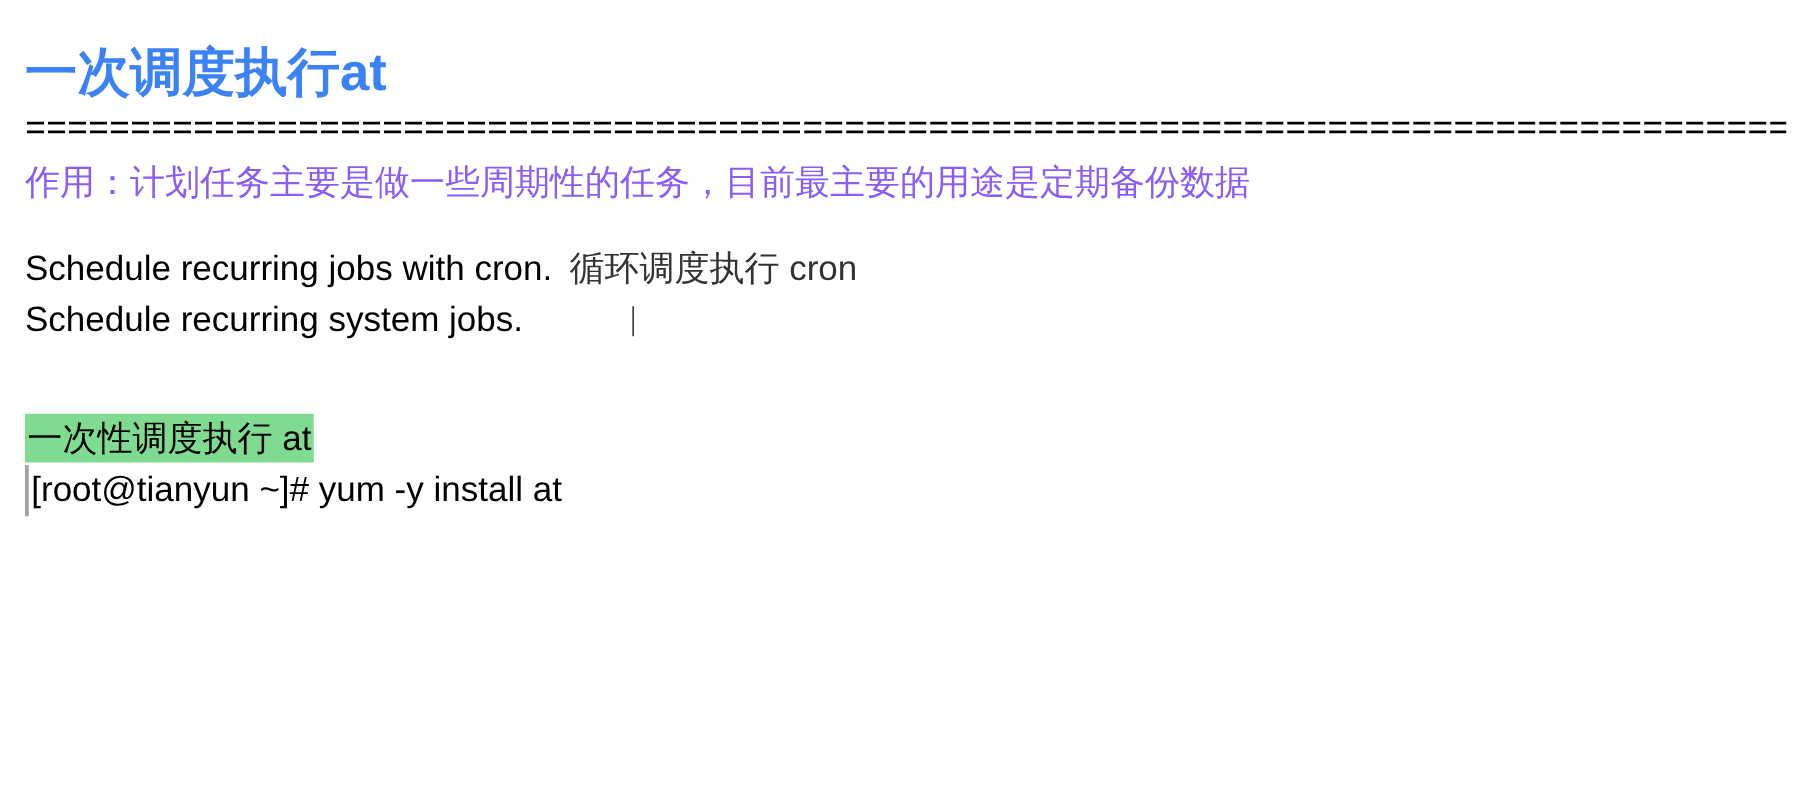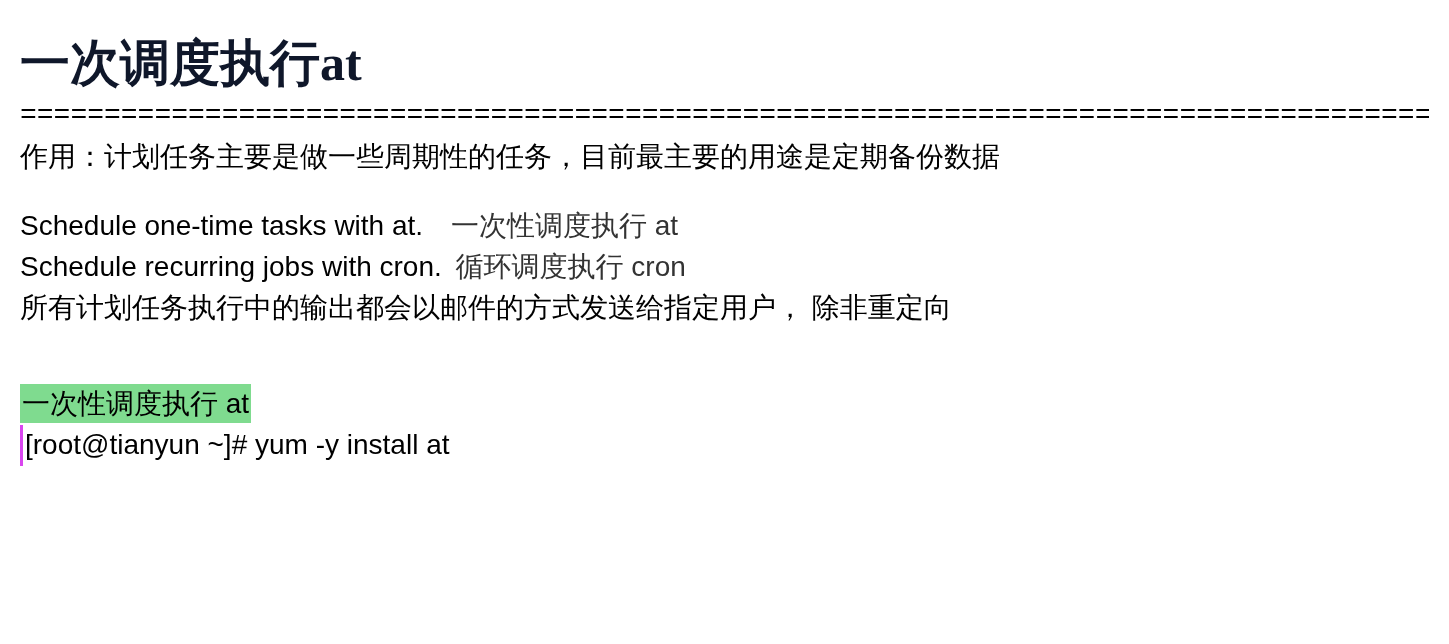--- a/index.html
+++ b/index.html
@@ -4,42 +4,41 @@
   <style>
     body {
       margin: 0;
       padding: 20px;
       font-family: "Microsoft YaHei", "SimSun", Arial, sans-serif;
       background: #ffffff;
       width: 1449px;
       box-sizing: border-box;
     }
     .title {
-      font-size: 50px;
-      color: #0f172a;
+      font-size: 42px;
+      color: #3b82f6;
       font-weight: bold;
       margin: 10px 0 5px 0;
-      font-family: Liberation Serif, serif;
     }
     .title-en {
       font-weight: bold;
     }
     .divider {
       font-size: 28px;
       color: #000;
       font-family: "Courier New", monospace;
       letter-spacing: 0px;
       white-space: nowrap;
       overflow: hidden;
       line-height: 1;
       margin: 2px 0 8px 0;
     }
     .purpose {
       font-size: 28px;
-      color: #000000;
+      color: #8b5cf6;
       margin: 8px 0 30px 0;
     }
     .schedule-block {
       margin: 10px 0 30px 0;
     }
     .schedule-line {
       font-size: 28px;
       color: #000;
       line-height: 1.45;
       margin: 0;
@@ -58,21 +57,21 @@
       font-size: 28px;
       display: inline-block;
       background: #7fdb8f;
       color: #000;
       padding: 0 2px;
       margin-top: 25px;
       line-height: 1.4;
     }
     .cmd-block {
       margin-top: 2px;
-      border-left: 3px solid #d946ef;
+      border-left: 3px solid #a3a3a3;
       padding-left: 2px;
     }
     .cmd-line {
       font-size: 28px;
       color: #000;
       line-height: 1.45;
       margin: 0;
     }
     .cursor-mark {
       display: inline-block;
@@ -89,28 +88,27 @@
 <div class="title">
   <span>一次调度执行</span><span class="title-en">at</span>
 </div>
 
 <div class="divider">=====================================================================================================</div>
 
 <div class="purpose">作用：计划任务主要是做一些周期性的任务，目前最主要的用途是定期备份数据</div>
 
 <div class="schedule-block">
   <p class="schedule-line">
-    <span>Schedule one-time tasks with at.</span>
-    <span class="schedule-cn">一次性调度执行 at</span>
-  </p>
-  <p class="schedule-line">
     <span>Schedule recurring jobs with cron.</span>
     <span class="schedule-cn" style="margin-left:6px">循环调度执行 cron</span>
   </p>
-  <p class="note-line">所有计划任务执行中的输出都会以邮件的方式发送给指定用户， 除非重定向</p>
+  <p class="schedule-line">
+    <span>Schedule recurring system jobs.</span>
+    <span class="cursor-mark"></span>
+  </p>
 </div>
 
 <div>
   <span class="section-heading">一次性调度执行 at</span>
 </div>
 
 <div class="cmd-block">
   <p class="cmd-line">[root@tianyun ~]# yum -y install at</p>
 </div>
 

